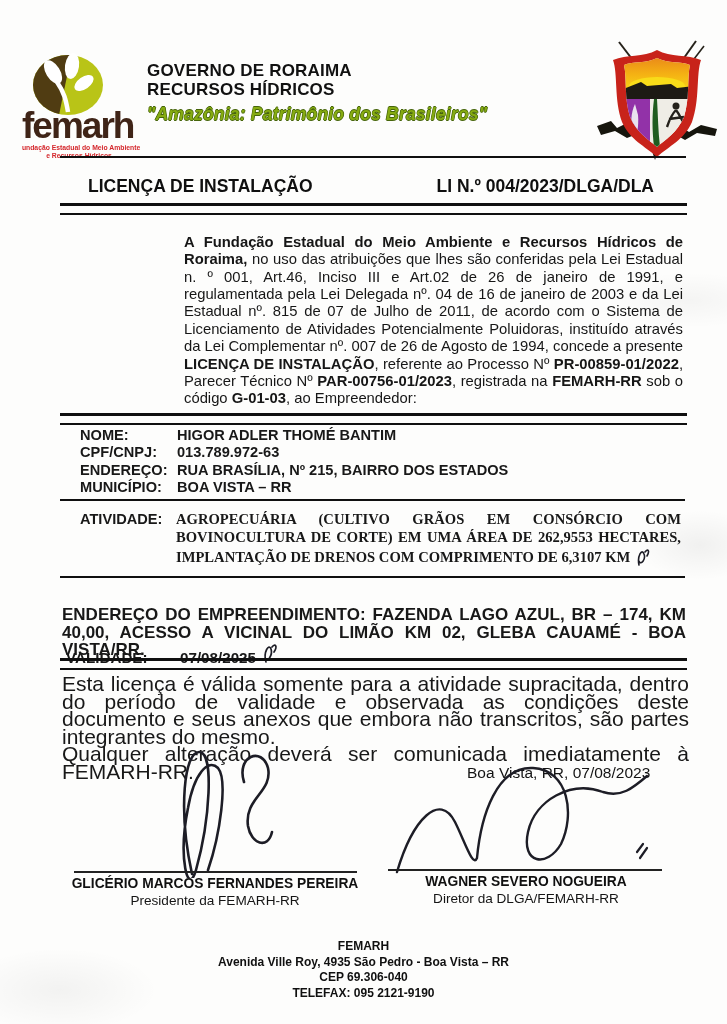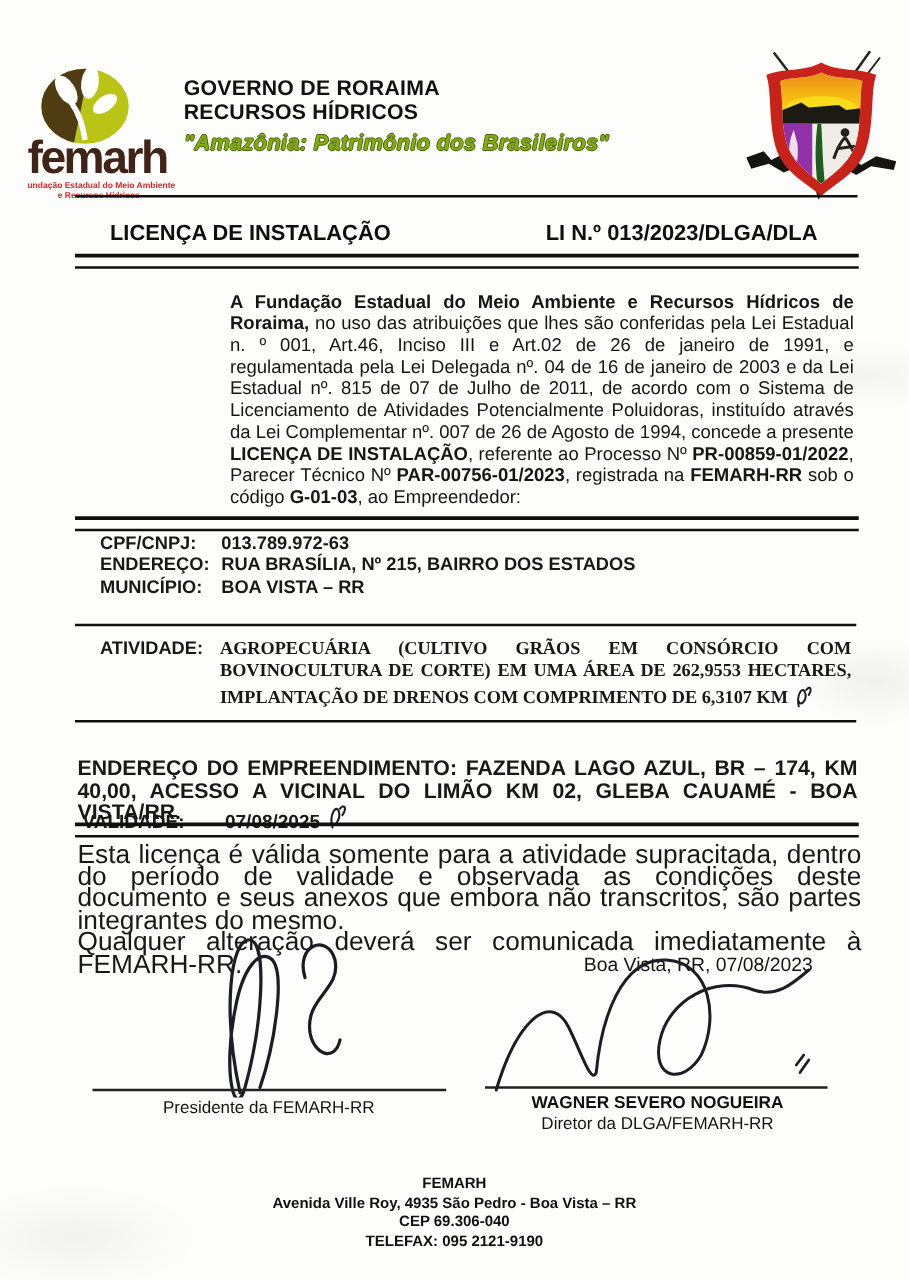--- a/index.html
+++ b/index.html
@@ -115,29 +115,33 @@
         <path d="M57 59 C55 75 55 90 57 107 L63 107 C61 90 61 75 60 59 Z" fill="#1f5c1f"></path>
         <circle cx="79" cy="66" r="3.5" fill="#24211b"></circle>
         <path d="M79 70 C74 75 72 81 70 87 M79 70 C83 75 85 81 88 85 M72 79 L87 77" stroke="#24211b" stroke-width="2.4" fill="none"></path>
       </g>
     </svg>
   </div>
 
   <div class="abs rule" style="left:60px;top:156px;width:626px;"></div>
   <div class="abs title-row">
     <span>LICENÇA DE INSTALAÇÃO</span>
-    <span>LI N.º 013/2023/DLGA/DLA</span>
+    <span>LI N.º 004/2023/DLGA/DLA</span>
   </div>
   <div class="abs rule-double" style="left:60px;top:203px;width:627px;"></div>
 
   <p class="abs intro"><span class="b">A Fundação Estadual do Meio Ambiente e Recursos Hídricos de Roraima,</span><span> no uso das atribuições que lhes são conferidas pela Lei Estadual n. º 001, Art.46, Inciso III e Art.02 de 26 de janeiro de 1991, e regulamentada pela Lei Delegada nº. 04 de 16 de janeiro de 2003 e da Lei Estadual nº. 815 de 07 de Julho de 2011, de acordo com o Sistema de Licenciamento de Atividades Potencialmente Poluidoras, instituído através da Lei Complementar nº. 007 de 26 de Agosto de 1994, concede a presente </span><span class="b">LICENÇA DE INSTALAÇÃO</span><span>, referente ao Processo Nº </span><span class="b">PR-00859-01/2022</span><span>, Parecer Técnico Nº </span><span class="b">PAR-00756-01/2023</span><span>, registrada na </span><span class="b">FEMARH-RR</span><span> sob o código </span><span class="b">G-01-03</span><span>, ao Empreendedor:</span></p>
 
   <div class="abs rule-double" style="left:60px;top:413px;width:627px;"></div>
 
   <div class="abs fields">
+    <div class="frow">
+      <span class="flabel">NOME:</span>
+      <span>HIGOR ADLER THOMÉ BANTIM</span>
+    </div>
     <div class="frow">
       <span class="flabel">CPF/CNPJ:</span>
       <span>013.789.972-63</span>
     </div>
     <div class="frow">
       <span class="flabel">ENDEREÇO:</span>
       <span>RUA BRASÍLIA, Nº 215, BAIRRO DOS ESTADOS</span>
     </div>
     <div class="frow">
       <span class="flabel">MUNICÍPIO:</span>
@@ -181,20 +185,21 @@
   </svg>
   <svg class="abs" style="left:385px;top:760px;" width="290" height="115" viewBox="0 0 290 115">
     <path class="ink" stroke-width="2.4" d="M12 112 C28 58 55 32 70 62 C80 82 88 108 92 98 C96 55 112 6 148 8 C184 10 190 55 176 84 C162 108 136 104 143 72 C150 40 186 20 218 32 C236 38 248 28 262 16"></path>
     <path class="ink" stroke-width="2.2" d="M252 92 l6 -8 m4 4 l-7 10"></path>
   </svg>
 
   <div class="abs sigline" style="left:74px;top:871px;width:283px;"></div>
   <div class="abs sigline" style="left:388px;top:869px;width:274px;"></div>
 
   <div class="abs" style="left:58px;top:876px;width:314px;">
+    <div class="signame">GLICÉRIO MARCOS FERNANDES PEREIRA</div>
     <div class="sigtitle">Presidente da FEMARH-RR</div>
   </div>
   <div class="abs" style="left:390px;top:874px;width:272px;">
     <div class="signame">WAGNER SEVERO NOGUEIRA</div>
     <div class="sigtitle">Diretor da DLGA/FEMARH-RR</div>
   </div>
 
   <div class="abs footer">
     <div>FEMARH</div>
     <div>Avenida Ville Roy, 4935 São Pedro - Boa Vista – RR</div>

